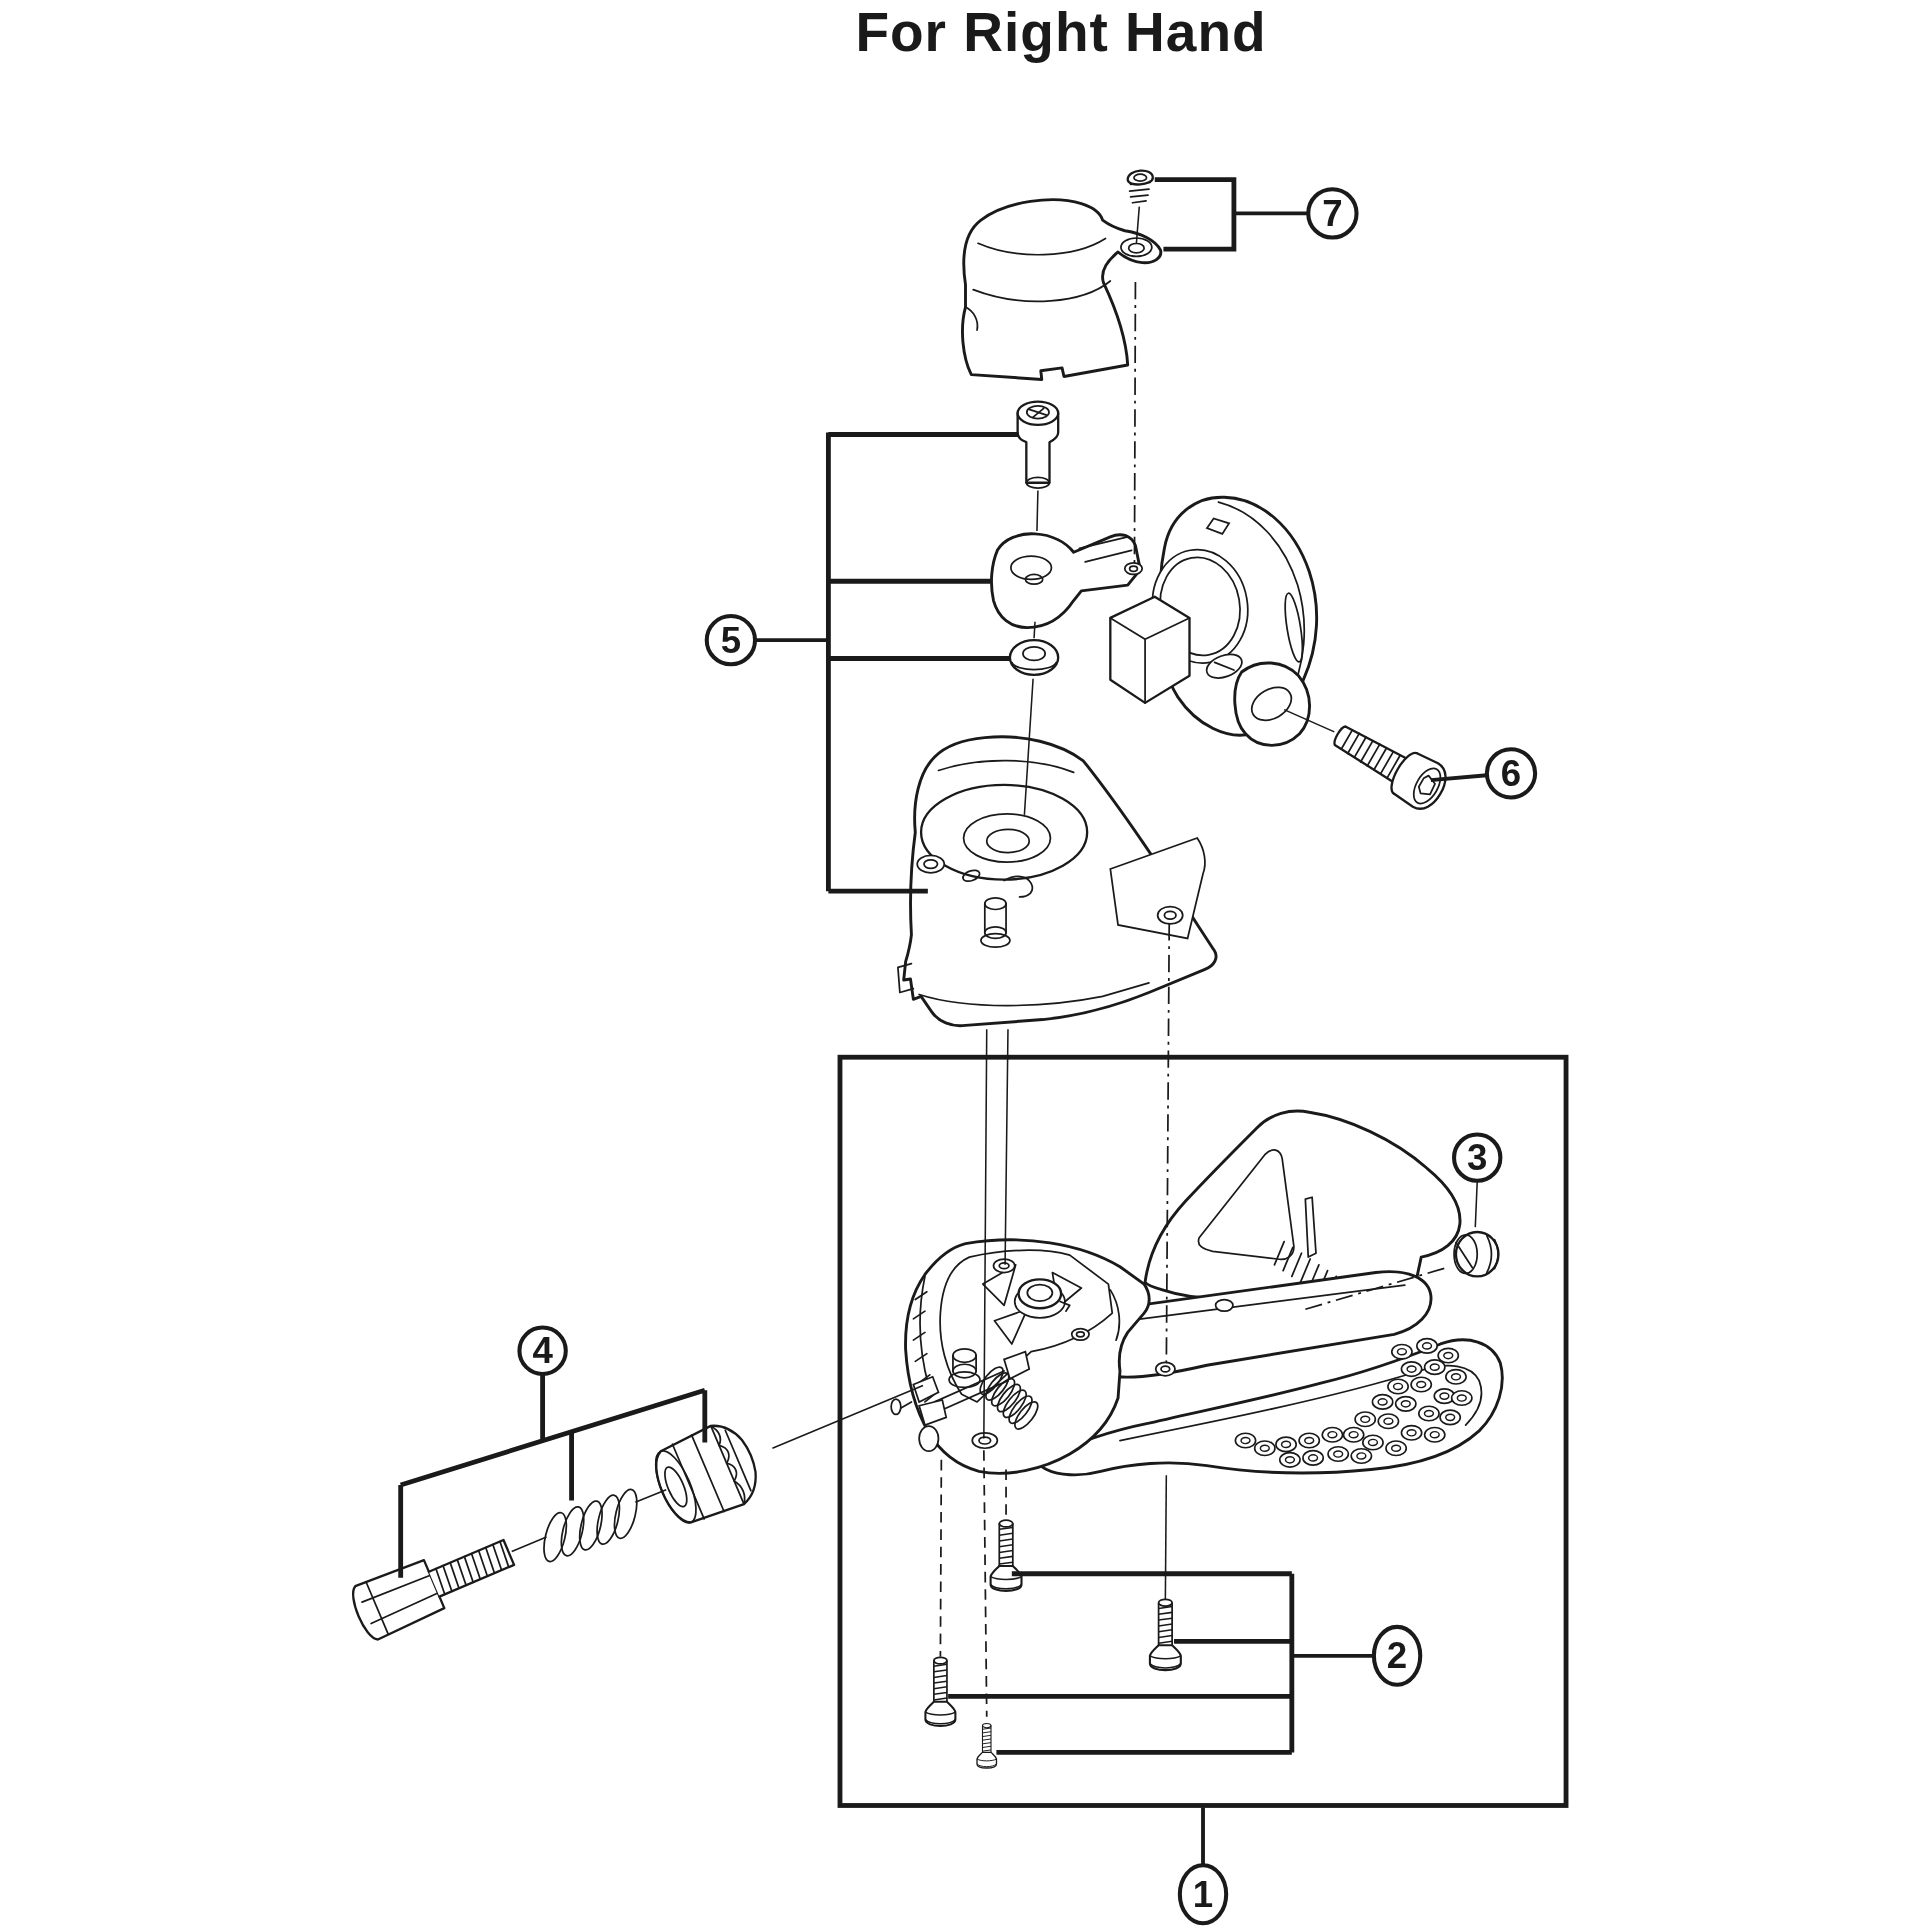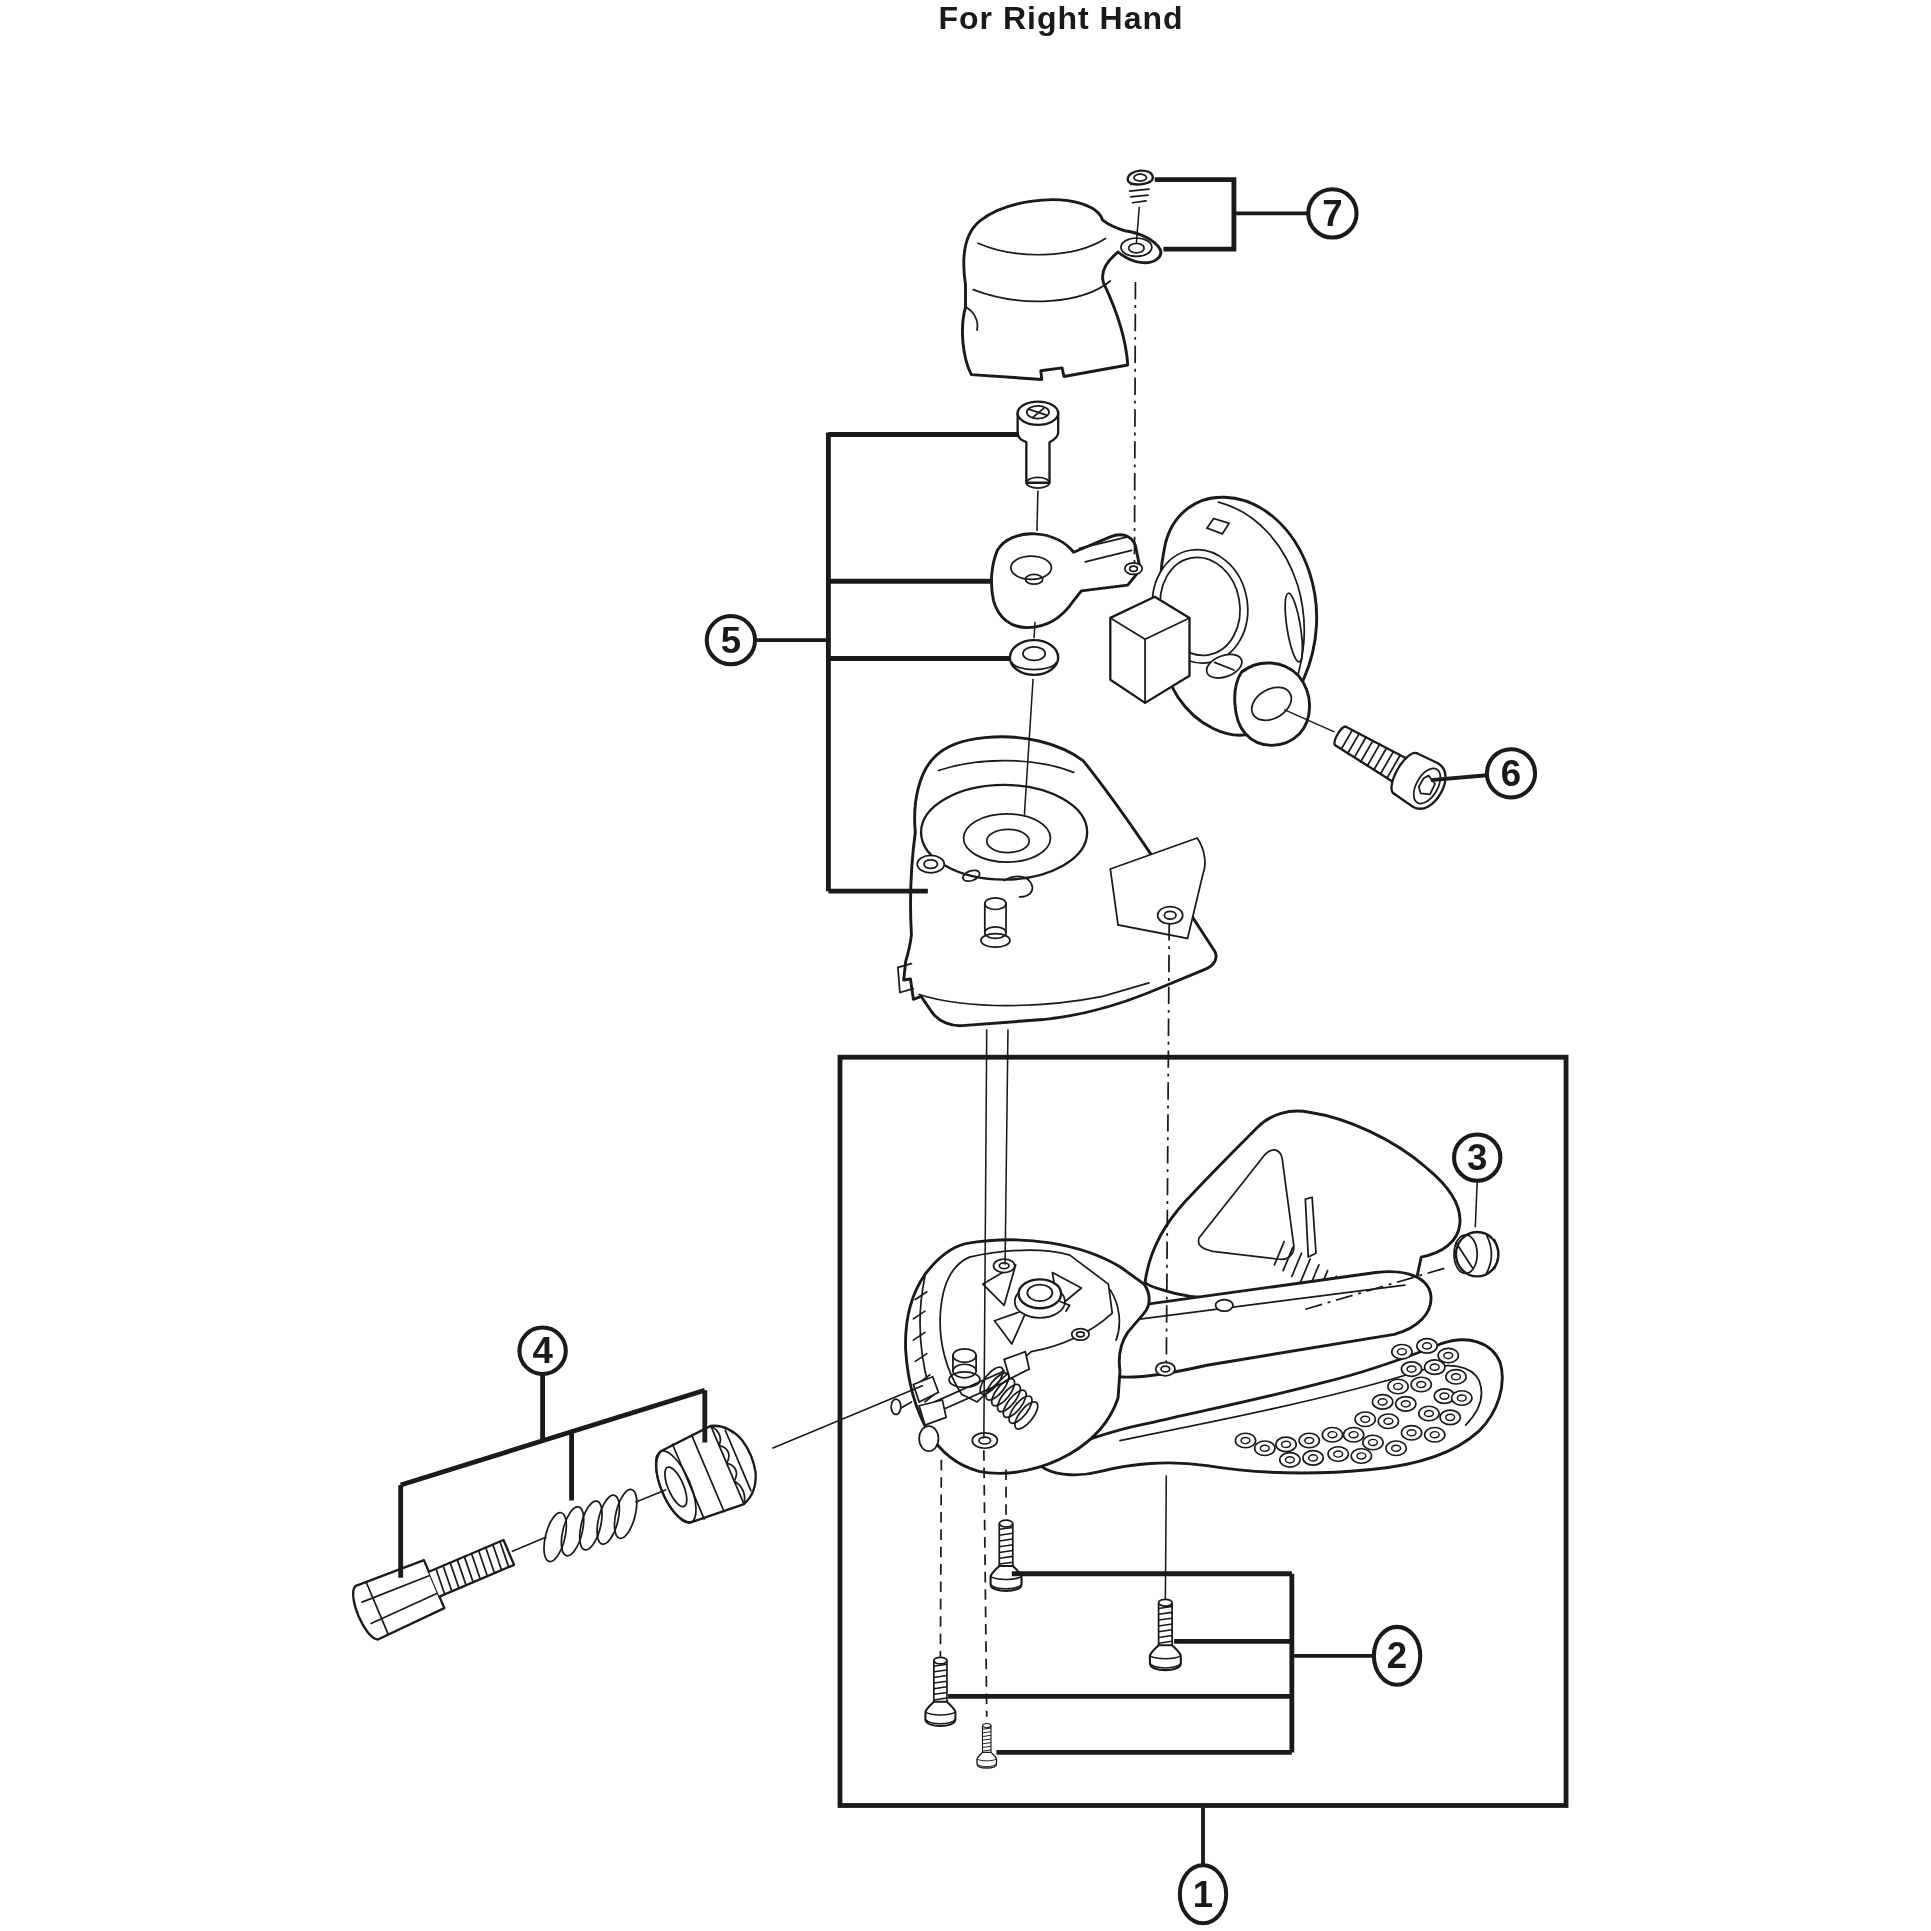--- a/index.html
+++ b/index.html
@@ -1,19 +1,19 @@
 <!DOCTYPE html>
 <html><head>
 <meta charset="utf-8">
 <style>
   html,body{margin:0;padding:0;background:#fff;}
   #page{position:relative;width:1931px;height:1931px;background:#ffffff;overflow:hidden;
         font-family:"Liberation Sans", sans-serif;}
   #title{position:absolute;top:0px;left:1061px;transform:translateX(-50%);
-         font-size:32px;font-weight:bold;color:#1a1a1a;white-space:nowrap;letter-spacing:1px;}
+         font-size:55px;font-weight:bold;color:#1a1a1a;white-space:nowrap;letter-spacing:1px;}
   svg{position:absolute;top:0;left:0;}
   .outline{fill:#ffffff;stroke:#1a1a1a;stroke-width:3;stroke-linejoin:round;stroke-linecap:round;}
   .outline2{fill:#ffffff;stroke:#1a1a1a;stroke-width:2.4;stroke-linejoin:round;stroke-linecap:round;}
   .detail{fill:none;stroke:#1a1a1a;stroke-width:1.8;stroke-linejoin:round;stroke-linecap:round;}
   .detailw{fill:#ffffff;stroke:#1a1a1a;stroke-width:1.8;}
   .heavy{fill:none;stroke:#1a1a1a;stroke-width:5;stroke-linejoin:miter;stroke-linecap:butt;}
   .leader{fill:none;stroke:#1a1a1a;stroke-width:4;}
   .thin{fill:none;stroke:#1a1a1a;stroke-width:1.6;}
   .dash{fill:none;stroke:#1a1a1a;stroke-width:1.8;stroke-dasharray:11 7;}
   .dashdot{fill:none;stroke:#1a1a1a;stroke-width:1.8;stroke-dasharray:18 6 3 6;}

